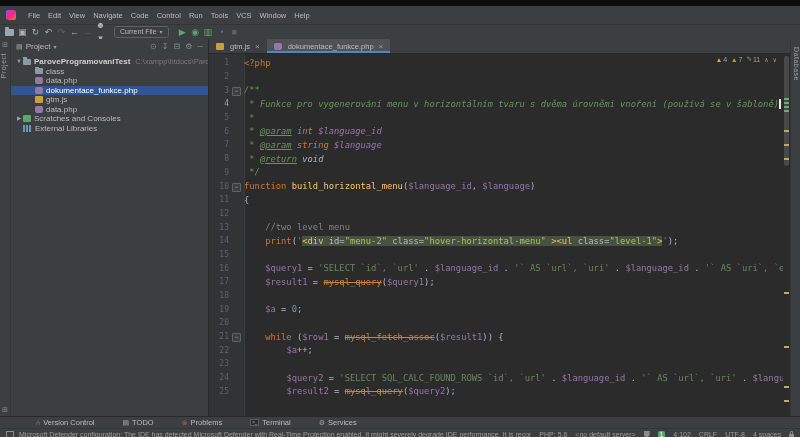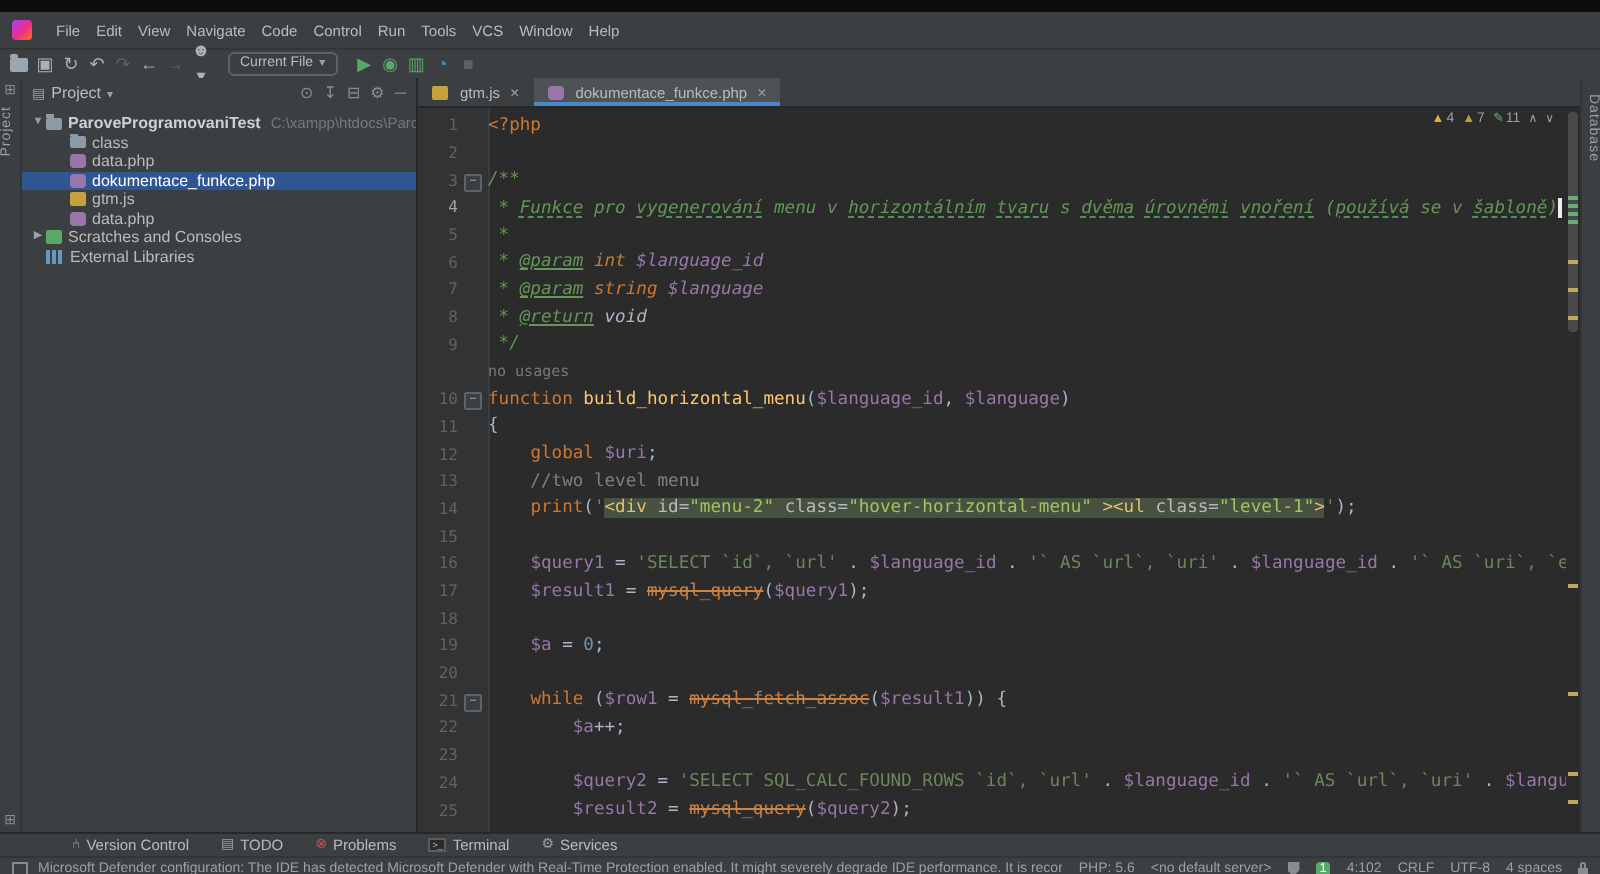--- a/index.html
+++ b/index.html
@@ -77,21 +77,21 @@
   .tk.inlay{color:#787878;font-size:7.5px;}
   .tk.inj{background:#46523f;}
   .tk.tag{color:#E8BF6A;} .tk.attr{color:#BABABA;} .tk.val{color:#A5C261;}
   .caret-i{display:inline-block;width:2px;height:10px;background:#ececec;vertical-align:middle;}
   .inspect{position:absolute;top:1px;right:11px;display:flex;align-items:center;gap:4px;font-size:7px;color:#9da0a3;background:rgba(43,43,43,.85);padding:0 2px;}
   .insp-item{display:flex;align-items:center;gap:1px;}
   .scrollcol{position:absolute;right:0;top:0;bottom:0;width:7px;background:#2B2B2B;}
   .sthumb{position:absolute;right:1px;top:2px;width:5px;height:110px;background:#47494b;border-radius:2px;}
   .smark{position:absolute;right:1px;width:5px;height:2px;}
   
-  .bottombar{height:11px;background:#3C3F41;border-top:1px solid #282828;display:flex;align-items:center;gap:16px;padding-left:36px;font-size:7.5px;color:#bbbbbb;}
+  .bottombar{height:11px;background:#3C3F41;border-top:1px solid #282828;display:flex;align-items:center;gap:28px;padding-left:36px;font-size:7.5px;color:#bbbbbb;}
   .bbitem{display:flex;align-items:center;gap:3px;}
   .bbico{font-size:7px;color:#9da0a3;line-height:7px;}
   .bbico.red{color:#C75450;}
   .termico{display:inline-block;background:#2b2b2b;color:#bbb;font-size:4.5px;line-height:5px;padding:0 1px;border:1px solid #5a5d5f;}
   .statusbar{height:11px;background:#3C3F41;border-top:1px solid #333537;display:flex;align-items:center;padding:0 6px;font-size:7px;color:#9da0a3;}
   .s-ico{width:6px;height:6px;border:1px solid #8a8d8f;margin-right:5px;flex:none;}
   .smsg{flex:1;white-space:nowrap;overflow:hidden;color:#9da0a3;}
   .sright{display:flex;align-items:center;gap:8px;margin-left:8px;flex:none;white-space:nowrap;}
   .badge{background:#59A869;color:#fff;border-radius:2px;padding:0 2px;font-size:6.5px;line-height:8px;}
   .shield{width:6px;height:7px;background:#8a8d8f;clip-path:polygon(0 0,100% 0,100% 60%,50% 100%,0 60%);}
@@ -264,38 +264,32 @@
               <span class="lnum">8</span>
               <span class="foldc"></span>
               <span class="ctext"><span class="tk doc"> * </span><span class="tk doctag">@return</span><span class="tk doc"> </span><span class="tk fgit">void</span></span>
             </div>
             <div class="crow">
               <span class="lnum">9</span>
               <span class="foldc"></span>
               <span class="ctext"><span class="tk doc"> */</span></span>
             </div>
             <div class="crow">
-              <span class="lnum"></span>
-              <span class="foldc"></span>
-              <span class="ctext"><span class="tk inlay">no usages</span></span>
-            </div>
-            <div class="crow">
               <span class="lnum">10</span>
               <span class="foldc"><span class="fb">−</span></span>
               <span class="ctext"><span class="tk kw">function</span><span class="tk fg"> </span><span class="tk fn">build_horizontal_menu</span><span class="tk fg">(</span><span class="tk var">$language_id</span><span class="tk fg">, </span><span class="tk var">$language</span><span class="tk fg">)</span></span>
             </div>
             <div class="crow">
               <span class="lnum">11</span>
               <span class="foldc"></span>
               <span class="ctext"><span class="tk fg">{</span></span>
             </div>
             <div class="crow">
               <span class="lnum">12</span>
               <span class="foldc"></span>
-              <span class="ctext"><span class="tk fg">    </span><span class="tk kw">global</span><span class="tk fg"> </span><span class="tk var">$uri</span><span class="tk fg">;</span></span>
             </div>
             <div class="crow">
               <span class="lnum">13</span>
               <span class="foldc"></span>
               <span class="ctext"><span class="tk cmt">    //two level menu</span></span>
             </div>
             <div class="crow">
               <span class="lnum">14</span>
               <span class="foldc"></span>
               <span class="ctext"><span class="tk fg">    </span><span class="tk kw">print</span><span class="tk fg">(</span><span class="tk str">'</span><span class="tk tag inj">&lt;div </span><span class="tk attr inj">id</span><span class="tk fg inj">=</span><span class="tk val inj">"menu-2"</span><span class="tk fg inj"> </span><span class="tk attr inj">class</span><span class="tk fg inj">=</span><span class="tk val inj">"hover-horizontal-menu"</span><span class="tk fg inj"> </span><span class="tk tag inj">&gt;&lt;ul </span><span class="tk attr inj">class</span><span class="tk fg inj">=</span><span class="tk val inj">"level-1"</span><span class="tk tag inj">&gt;</span><span class="tk str">'</span><span class="tk fg">);</span></span>

